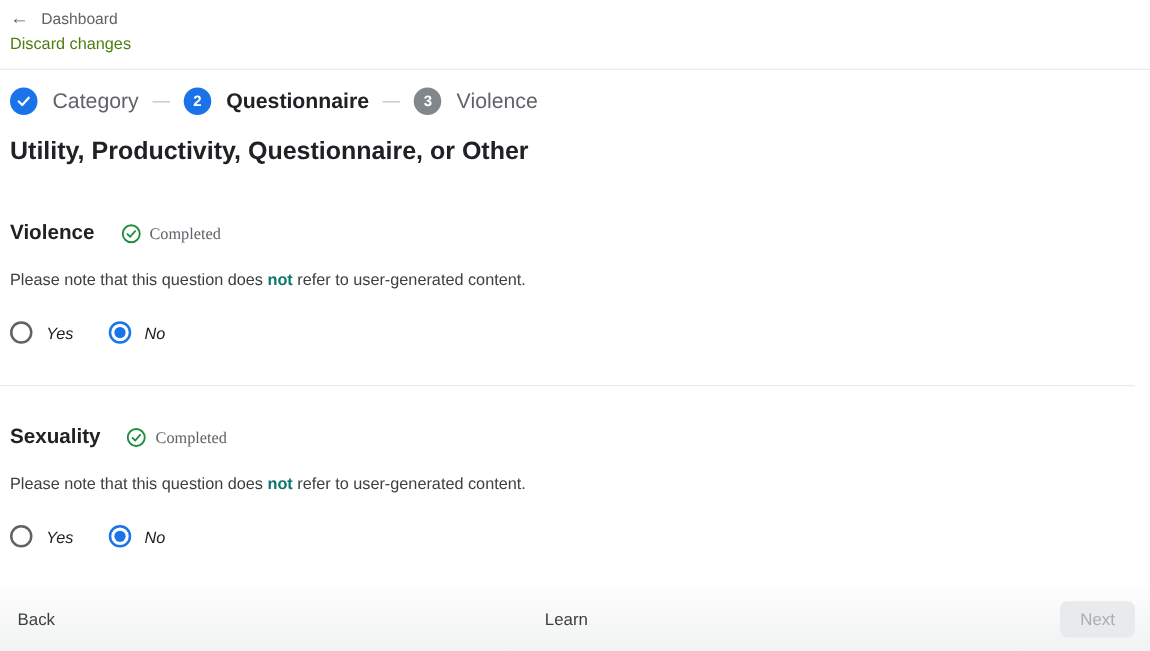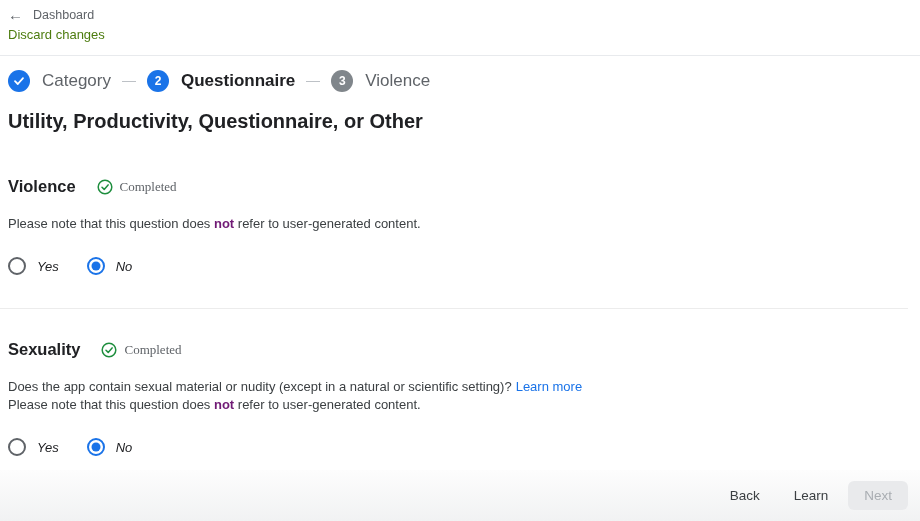--- a/index.html
+++ b/index.html
@@ -48,42 +48,42 @@
   
   .page-heading { font-size:20px; font-weight:bold; color:#202124; margin:18px 0 0 8px; }
 
   
   .section-title-row { display:flex; align-items:center; gap:21px; margin:44px 9px 0 8px; }
   .section-title-row.second { margin-top:31px; }
   .section-title { font-size:16.5px; font-weight:bold; color:#202124; }
   .status-badge { display:flex; align-items:center; gap:7px; font-size:13px; color:#5f6368;font-family:Liberation Serif, serif; }
   .question-block { margin:19px 0 0 8px; font-size:13px; color:#3c4043; line-height:18px; }
   .learn-more { color:#1a73e8; text-decoration:none; margin-left:4px; cursor:pointer; }
-  .note b { color:#701a75; }
+  .note b { color:#0f766e; }
 
   .radio-row { display:flex; align-items:center; margin:24px 0 0 8px;font-style:italic; }
   .radio-option { display:flex; align-items:center; margin-right:28px; cursor:pointer; }
   .radio {
     width:18px; height:18px; border-radius:50%;
     border:2px solid #5f6368; position:relative; flex:0 0 auto;
   }
   .radio.checked { border-color:#1a73e8; }
   .radio.checked::after {
     content:""; position:absolute; width:9px; height:9px; border-radius:50%;
     background:#1a73e8; left:50%; top:50%; transform:translate(-50%,-50%);
   }
   .radio-label { font-size:13px; color:#202124; margin-left:11px; }
 
   .section-divider { height:1px; background:#ececec; margin:33px 12px 0 0; }
 
   
   .footer {
     position:absolute; left:0; right:0; bottom:0; height:51px;
     background:linear-gradient(180deg, #fdfdfd 0%, #f1f2f3 100%);
-    display:flex; align-items:center; justify-content:flex-end;
+    display:flex; align-items:center; justify-content:space-between;
     padding-right:12px;
   }
   .btn-text {
     background:none; border:none; cursor:pointer;
     font-family:inherit; font-size:13.5px; font-weight:500; color:#3c4043;
     padding:8px 14px; margin-right:6px;
   }
   .btn-disabled {
     background:#e9eaec; border:none; border-radius:6px;
     font-family:inherit; font-size:13.5px; font-weight:500; color:#a9adb2;
@@ -162,23 +162,20 @@
   <span class="status-badge">
     <svg width="16" height="16" viewBox="0 0 16 16">
         <circle cx="8" cy="8" r="6.8" fill="none" stroke="#1e8e3e" stroke-width="1.5"></circle>
         <path d="M5 8.3 L7.2 10.4 L11.1 5.9" fill="none" stroke="#1e8e3e" stroke-width="1.5" stroke-linecap="round" stroke-linejoin="round"></path>
       </svg>
     <span>Completed</span>
   </span>
 </div>
 
 <div class="question-block">
-  <div>
-    <span>Does the app contain sexual material or nudity (except in a natural or scientific setting)?</span><a class="learn-more">Learn more</a>
-  </div>
   <div class="note">
     <span>Please note that this question does </span><b>not</b><span> refer to user-generated content.</span>
   </div>
 </div>
 
 <div class="radio-row">
   <div class="radio-option">
     <span class="radio"></span>
     <span class="radio-label">Yes</span>
   </div>

